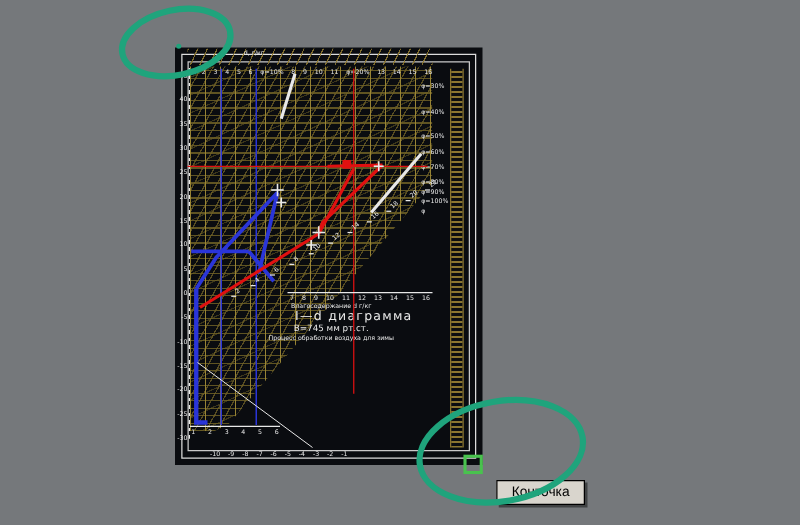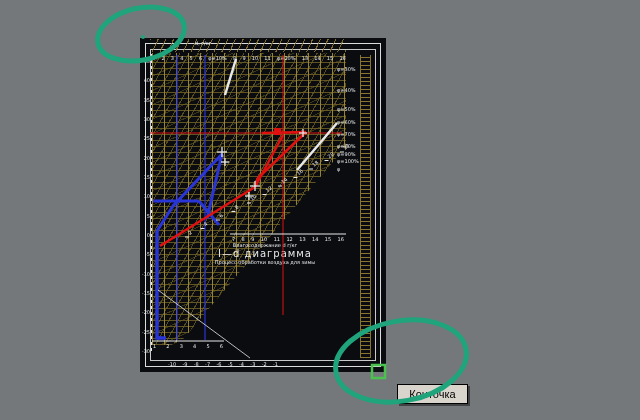--- a/index.html
+++ b/index.html
@@ -31,21 +31,21 @@
              flex-direction:column;justify-content:space-between;text-align:right;}
   #mid-axis{position:absolute;left:232px;top:236px;width:112px;display:flex;justify-content:space-between;}
   #cold-axis{position:absolute;left:153px;top:343px;width:70px;display:flex;justify-content:space-between;}
   #bottom-axis{position:absolute;left:168px;top:361px;width:110px;display:flex;justify-content:space-between;}
   #phi-labels{position:absolute;left:337px;top:0;width:30px;height:420px;}
   #phi-labels span{position:absolute;left:0;}
   #corner-label{position:absolute;left:195px;top:40px;font-size:5px;color:#e8e8e8;}
   
   #caption{position:absolute;left:200px;top:242px;width:130px;text-align:center;color:#e8e8e8;}
   #cap-moisture{font-size:5px;line-height:6px;}
-  #cap-title{font-size:10px;line-height:11px;letter-spacing:1px;}
+  #cap-title{font-size:10px;line-height:11px;letter-spacing:1px;text-align:right;}
   #cap-press{font-size:7px;line-height:9px;}
   #cap-proc{font-size:5px;line-height:7px;}
   
   svg.layer{position:absolute;left:0;top:0;pointer-events:none;}
   #draw-layer{z-index:50;}
   #anno-layer{z-index:80;}
   #tooltip{position:absolute;left:397px;top:384px;width:69px;height:18px;z-index:60;
     background:#d9d5cd;border:1px solid #000;box-shadow:2px 2px 0 rgba(0,0,0,.45);
     color:#000;font-size:11px;font-family:"Liberation Sans",sans-serif;
     display:flex;align-items:center;justify-content:center;}
@@ -143,20 +143,21 @@
       <span style="top: 131px;">φ=70%</span>
       <span style="top: 143px;">φ=80%</span>
       <span style="top: 151px;">φ=90%</span>
       <span style="top: 158px;">φ=100%</span>
       <span style="top: 166px;">φ</span>
     </div>
 
   <div id="caption">
     <div id="cap-moisture">Влагосодержание d г/кг</div>
     <div id="cap-title">I—d диаграмма</div>
+    <div id="cap-press">B=745 мм рт.ст.</div>
     <div id="cap-proc">Процесс обработки воздуха для зимы</div>
   </div>
 
   <svg id="draw-layer" class="layer" width="640" height="420">
       <polyline points="177,55 177,340" fill="none" stroke="#2a35d8" stroke-width="1.2"></polyline>
       <polyline points="205,55 205,340" fill="none" stroke="#2a35d8" stroke-width="1.2"></polyline>
       <polyline points="157,231 157,338 166,338" fill="none" stroke="#2a35d8" stroke-width="3.5"></polyline>
       <polyline points="157,231 173,206 222,154" fill="none" stroke="#2a35d8" stroke-width="3"></polyline>
       <polyline points="153,201 199,201" fill="none" stroke="#2a35d8" stroke-width="3"></polyline>
       <polyline points="199,201 219,225" fill="none" stroke="#2a35d8" stroke-width="3"></polyline>

